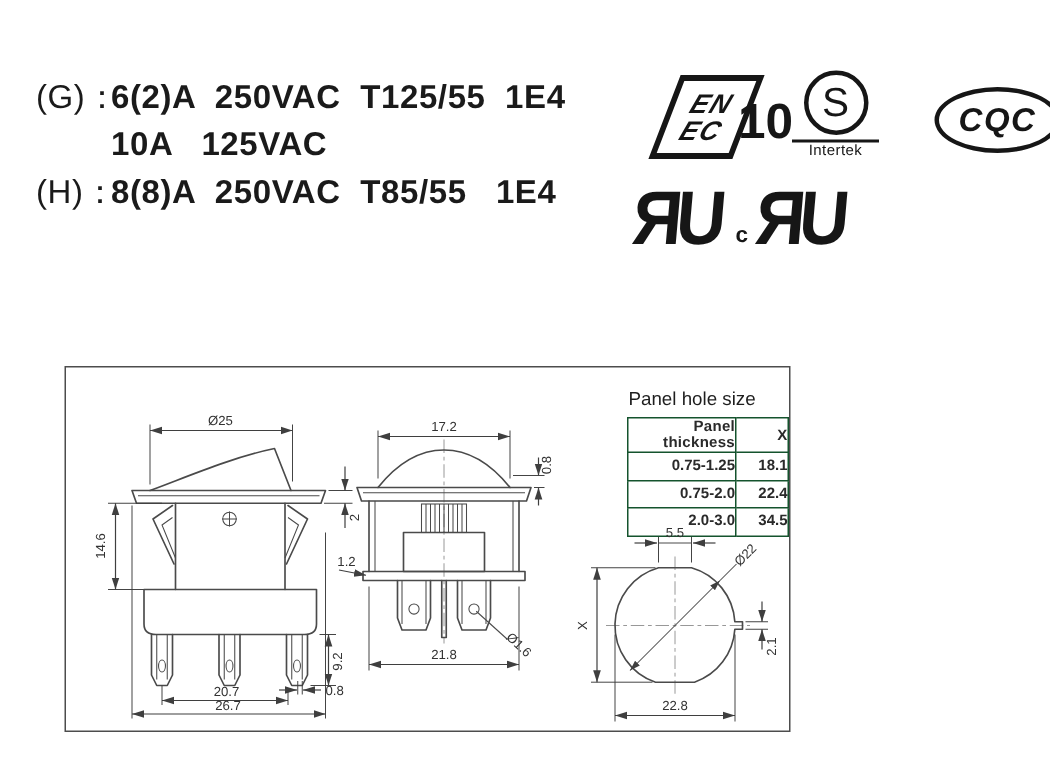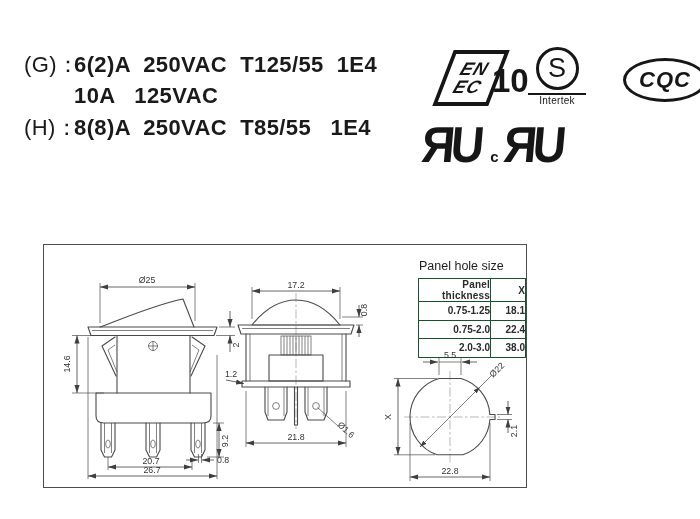--- a/index.html
+++ b/index.html
@@ -259,21 +259,21 @@
         <tr>
           <td class="c1">0.75-1.25</td>
           <td class="c2">18.1</td>
         </tr>
         <tr>
           <td class="c1">0.75-2.0</td>
           <td class="c2">22.4</td>
         </tr>
         <tr>
           <td class="c1">2.0-3.0</td>
-          <td class="c2">38.0</td>
+          <td class="c2">34.5</td>
         </tr>
       </tbody>
         </table>
     </div>
 
     <svg class="svg-hole" width="150" height="142" viewBox="0 0 150 142">
       <line class="cl" x1="26" y1="72" x2="122" y2="72"></line>
       <line class="cl" x1="72" y1="26" x2="72" y2="120"></line>
 
       <path class="ol" d="M61,33.5 L83,33.5 A40,40 0 0 1 111.9,69.5 L117,69.5 L117,74.5 L111.9,74.5 A40,40 0 0 1 85,109.8 L59,109.8 A40,40 0 0 1 61,33.5 Z"></path>

